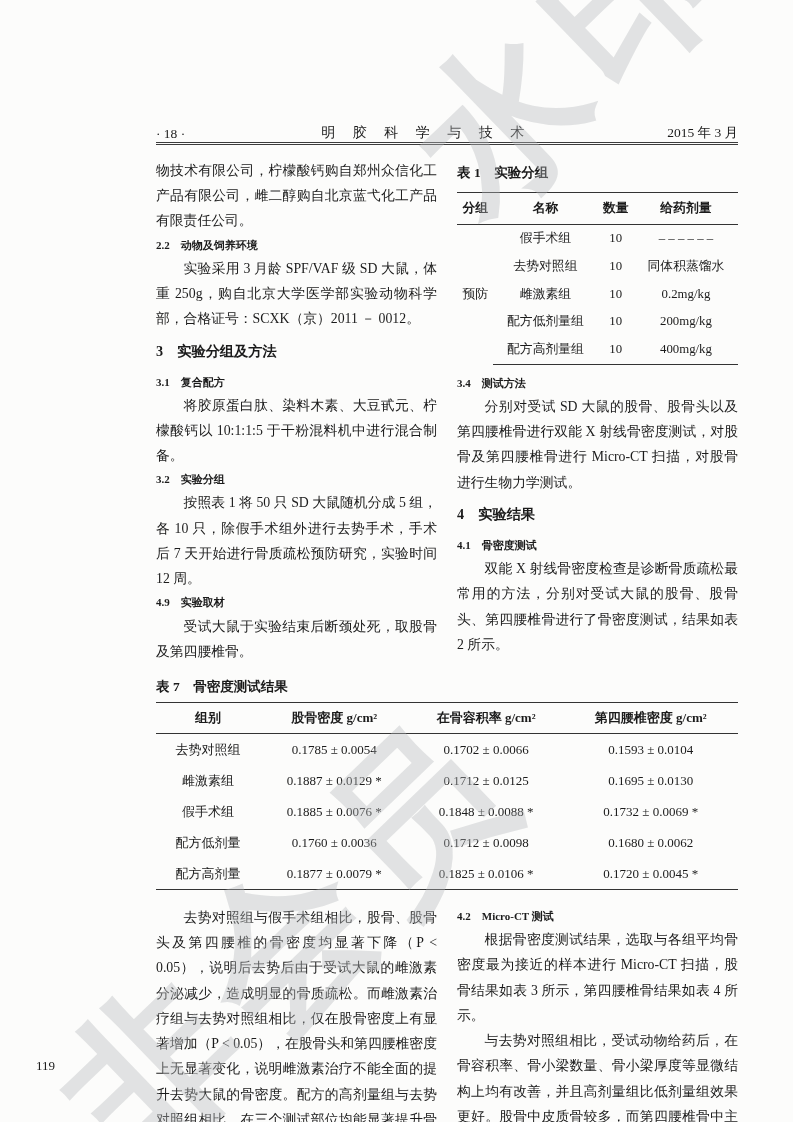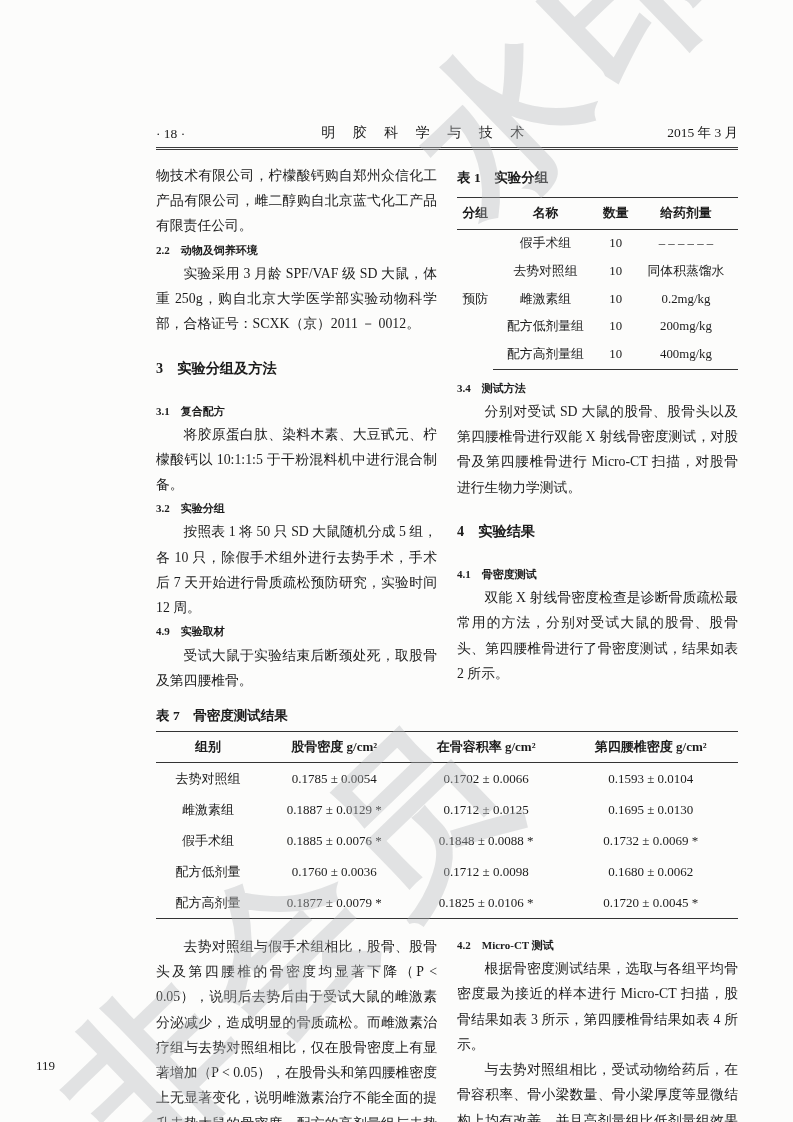--- a/index.html
+++ b/index.html
@@ -7,31 +7,31 @@
   .page {
     width:793px; height:1122px; position:relative; overflow:hidden;
     background:#fcfcfb; color:#1b1b1b;
     font-family:"Liberation Serif","DejaVu Serif",serif;
   }
   .content { position:absolute; left:156px; top:124px; width:582px; z-index:2; }
 
   
   .page-header {
     display:flex; justify-content:space-between; align-items:flex-end;
-    font-size:14px; padding-bottom:5px; border-bottom:3px double #3c3c3c;
+    font-size:14px; border-bottom:3px double #3c3c3c;
   }
   .journal-title { letter-spacing:7px; }
   .page-marker, .issue-date { font-size:13.5px; }
 
   
   .two-col { display:flex; gap:20px; margin-top:13px; }
   .col { width:281px; font-size:13.8px; line-height:1.83; text-align:justify; }
   p { margin:0; text-indent:2em; }
   p.noindent { text-indent:0; }
-  .sec-h { font-weight:bold; font-size:14.2px; margin:19px 0; }
+  .sec-h { font-weight:bold; font-size:14.2px; margin:7px 0; }
   .sub-h { font-weight:bold; font-size:11px; margin:1px 0; }
 
   
   .tbl-caption { font-weight:bold; font-size:13.5px; margin:3px 0 6px; }
   table { width:100%; border-collapse:collapse; }
   .t1 { font-size:12.8px; margin-bottom:8px; }
   .t1 th { border-top:1.5px solid #333; border-bottom:1px solid #333; padding:4px 1px; font-weight:bold; text-align:center; }
   .t1 td { text-align:center; padding:3px 1px; line-height:1.7; }
   .t1 tr.last td { border-bottom:1.5px solid #333; }
 

